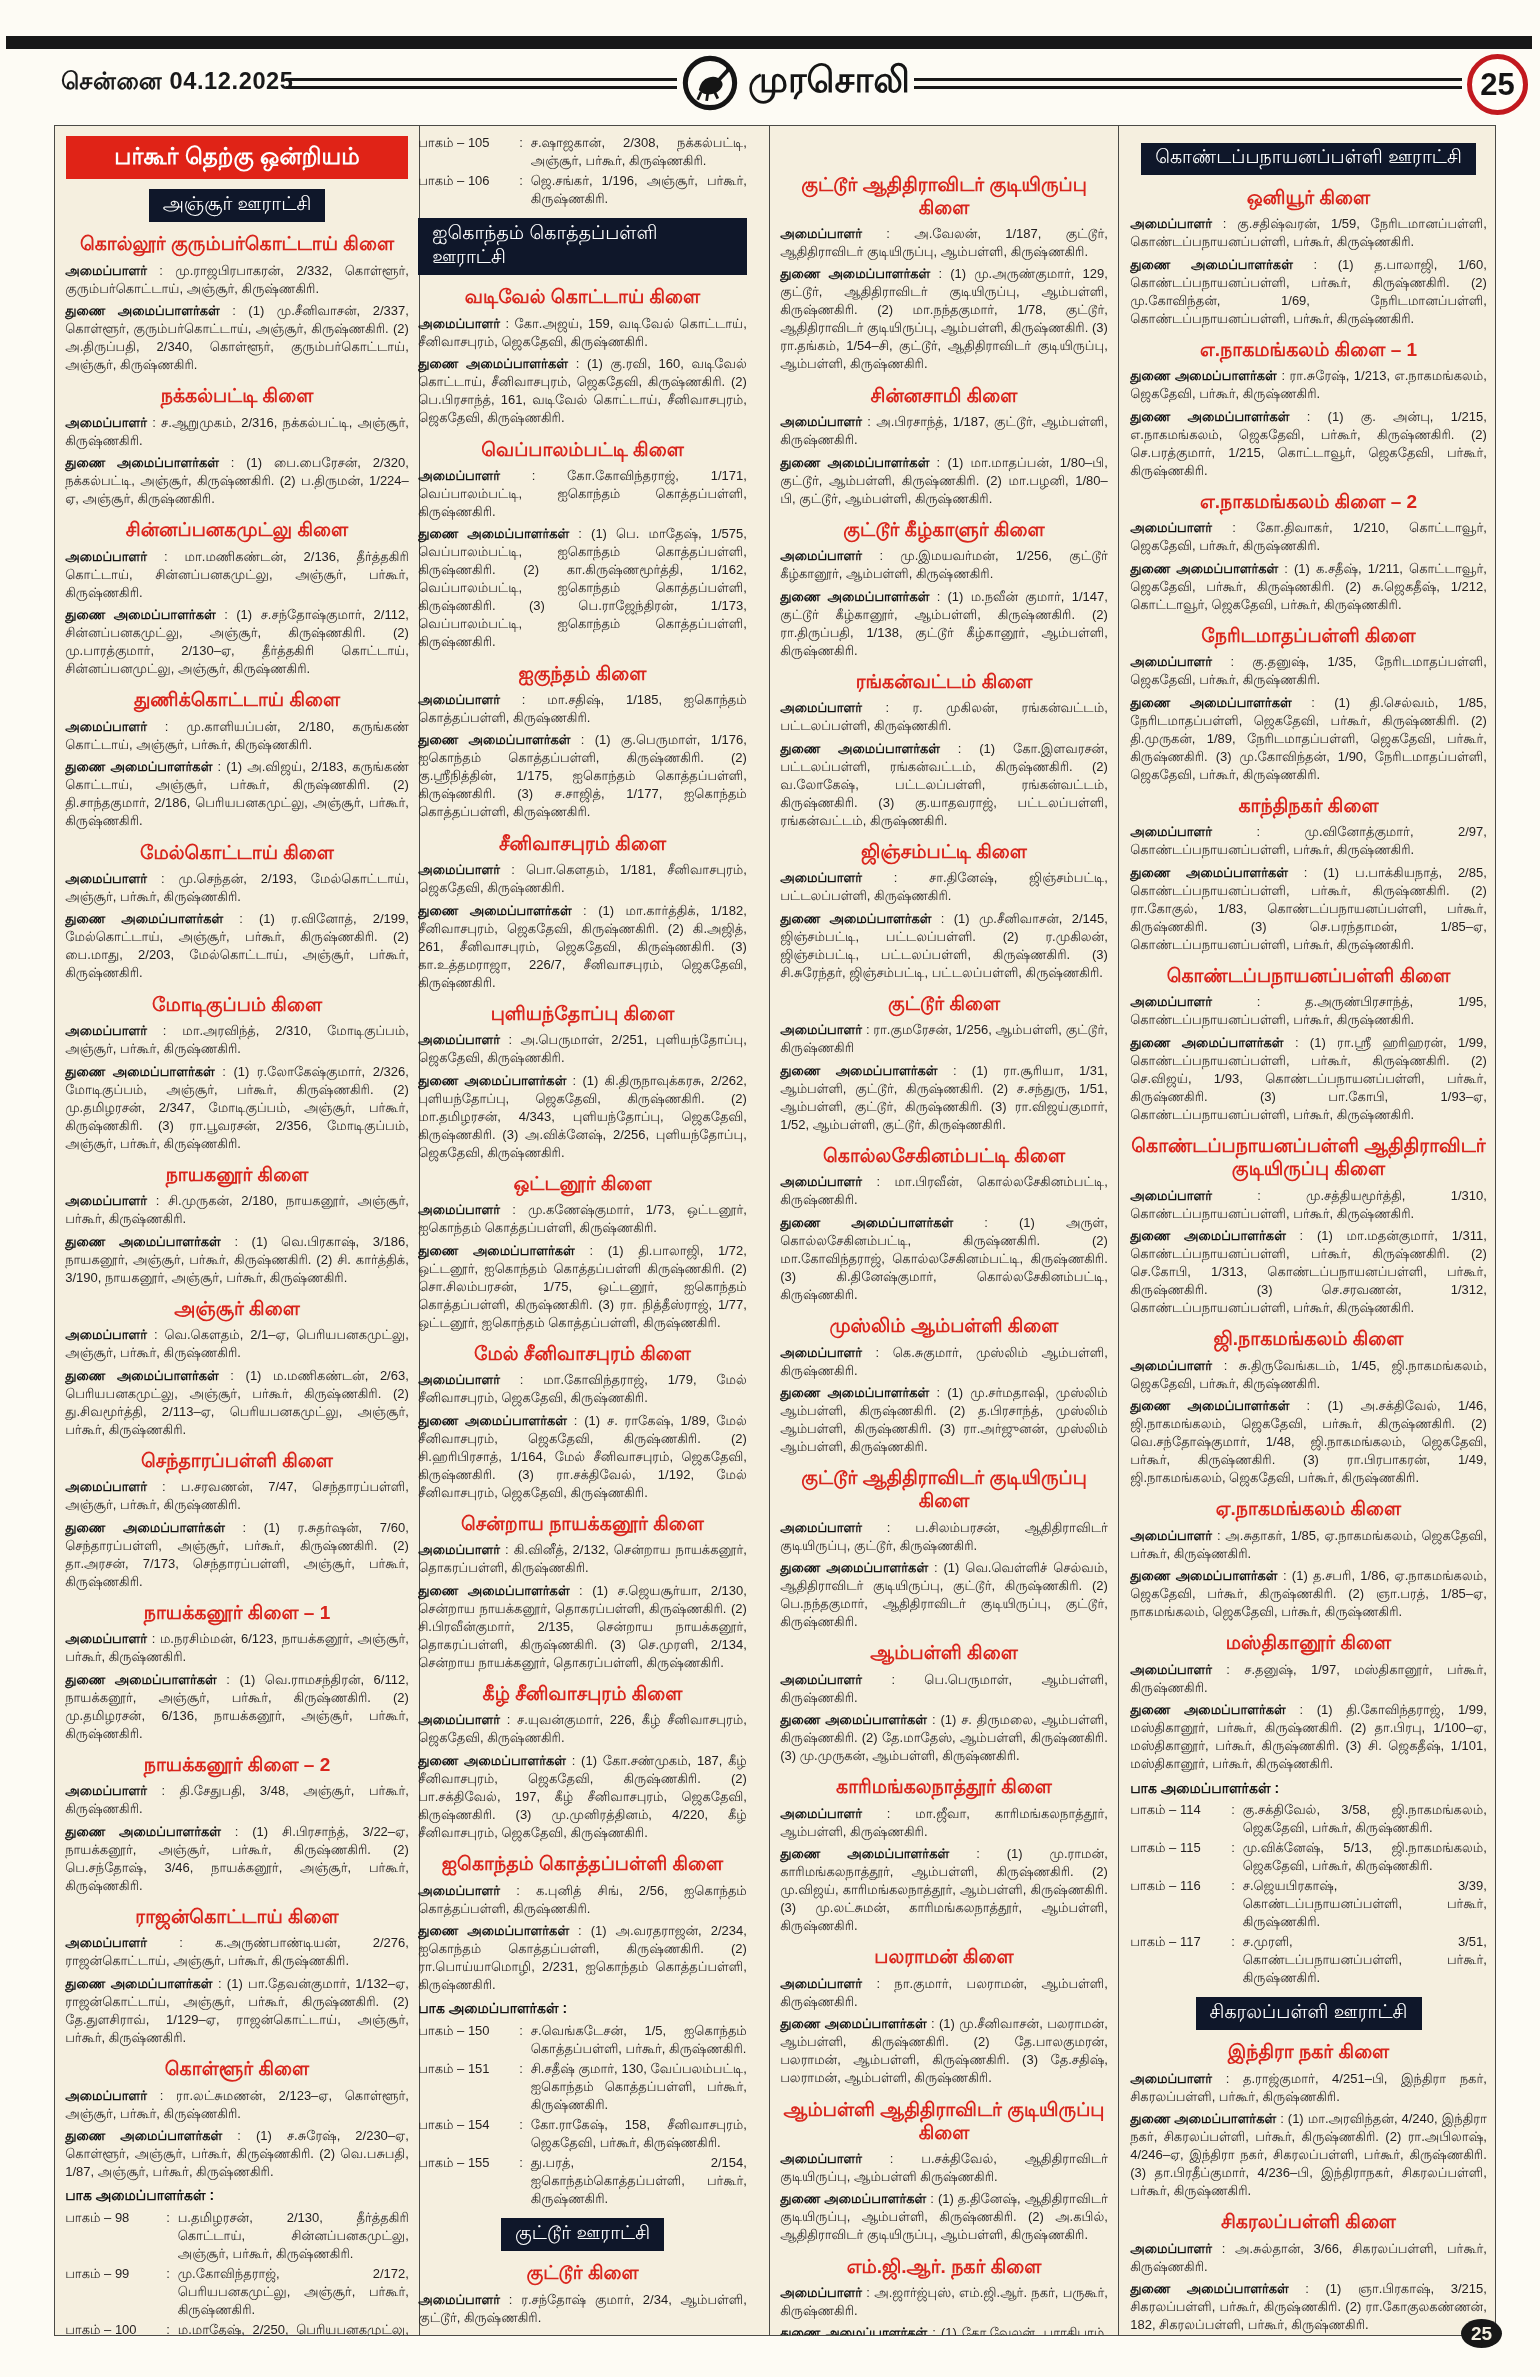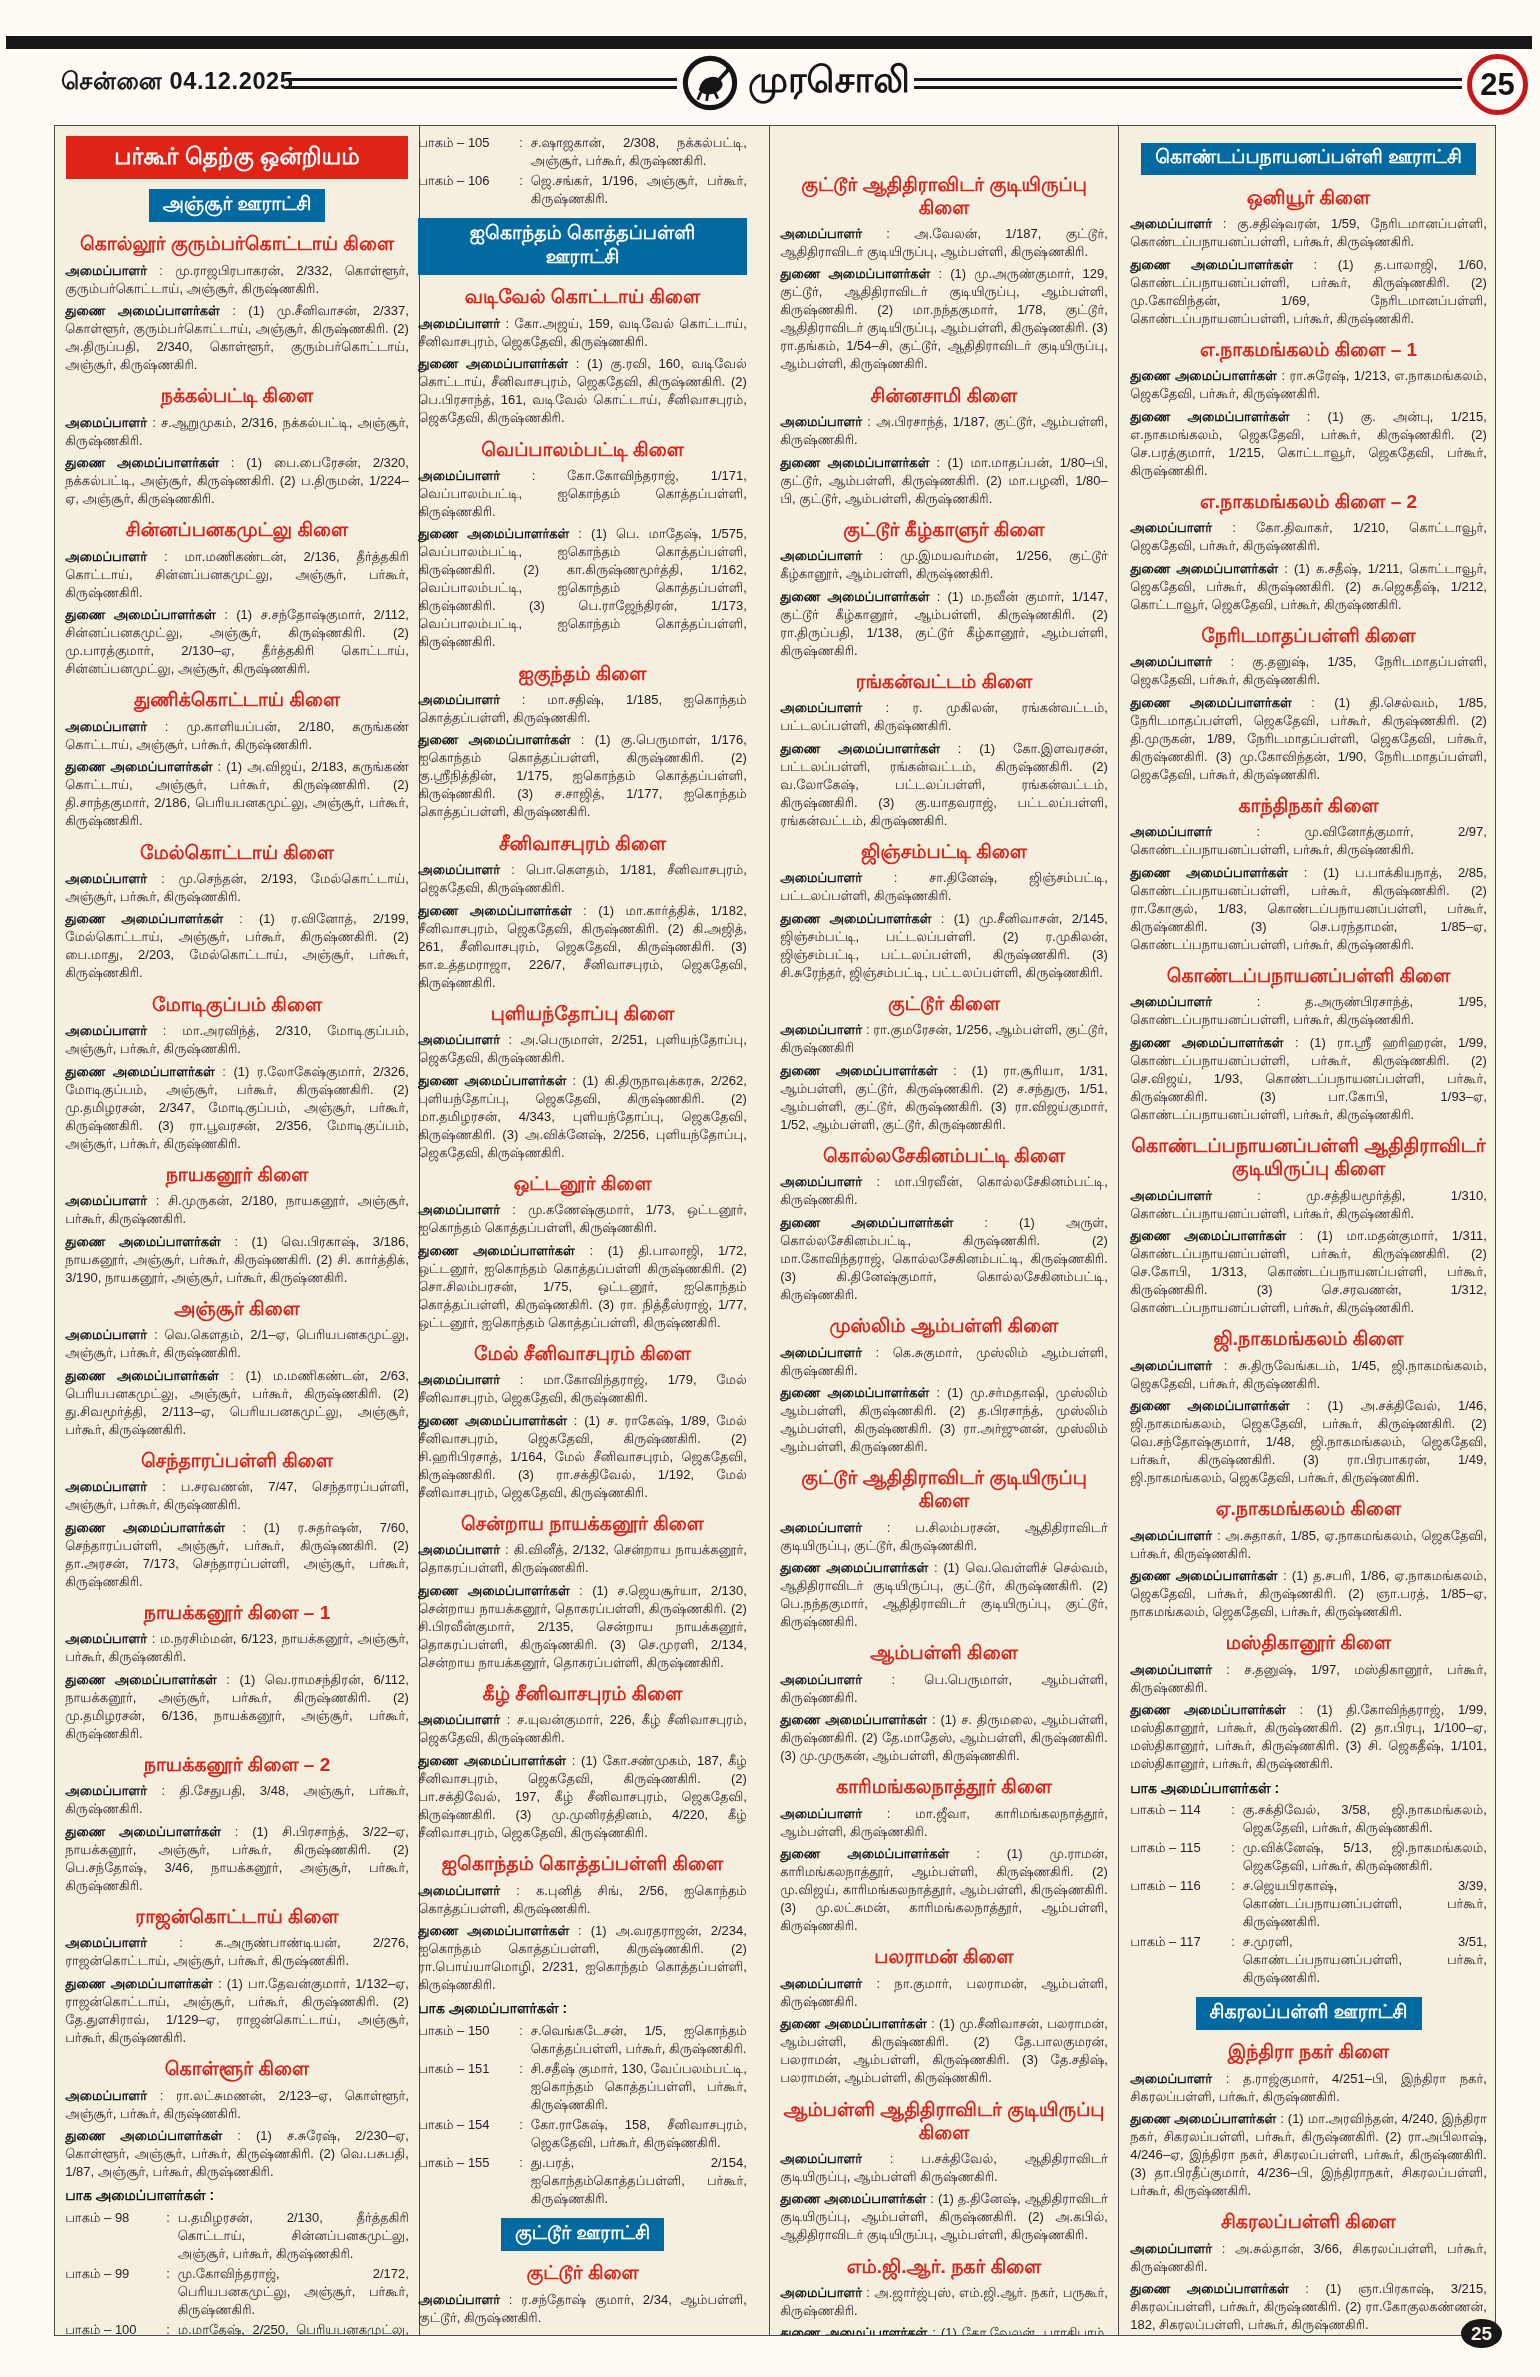--- a/index.html
+++ b/index.html
@@ -36,21 +36,21 @@
   .col0{left:0;width:364px;}
   .col1{left:353px;width:349px;}
   .col2{left:715px;width:348px;margin-top:30px;}
   .col3{left:1065px;width:377px;}
   
   .union{
     background:#e02317;color:#fff;font-weight:bold;font-size:23px;text-align:center;
     padding:6.4px 3.8px;margin:3.8px 1.3px 9px 1.3px;
   }
   .panch{
-    background:#0369a1;color:#fff;font-weight:bold;font-size:19px;text-align:center;
+    background:#0f172a;color:#fff;font-weight:normal;font-size:19px;
     display:table;margin:10.2px auto 3.8px auto;padding:3.8px 14px 5.1px 14px;
   }
   .branch{
     color:#d9251c;font-weight:bold;font-size:19px;line-height:23px;text-align:center;
     margin:10.2px 0 6.4px 0;
   }
   .org{font-size:13px;line-height:18px;text-align:justify;margin:4.5px 0;}
   .org .lbl{font-weight:bold;color:#131313;}
   .clabel{font-weight:bold;font-size:14px;text-align:left;margin:6.4px 0 3.8px 0;color:#131313;}
   .part{display:grid;grid-template-columns:101px 11.5px 1fr;font-size:13px;line-height:18px;margin:1.9px 0;}

